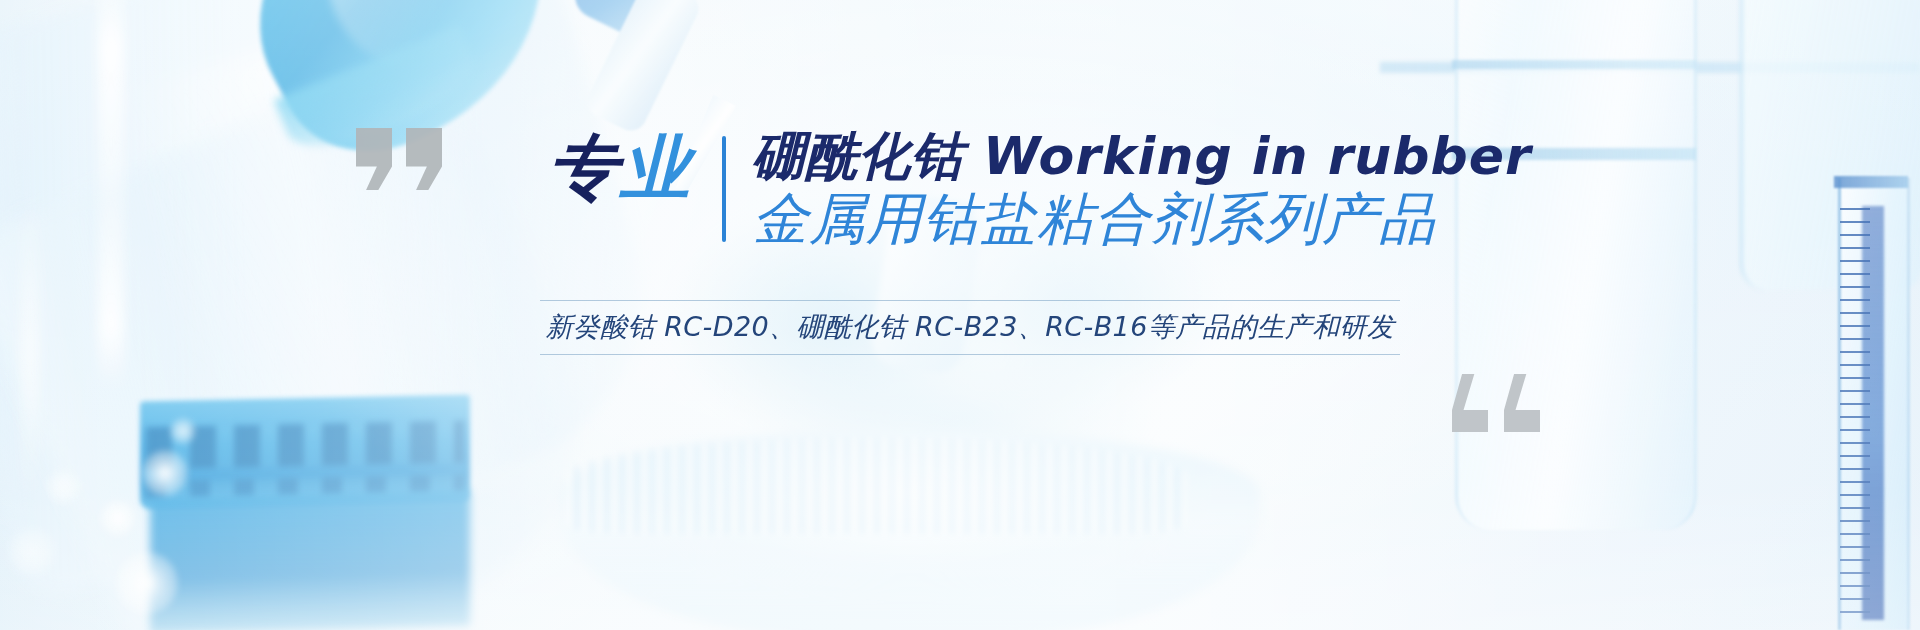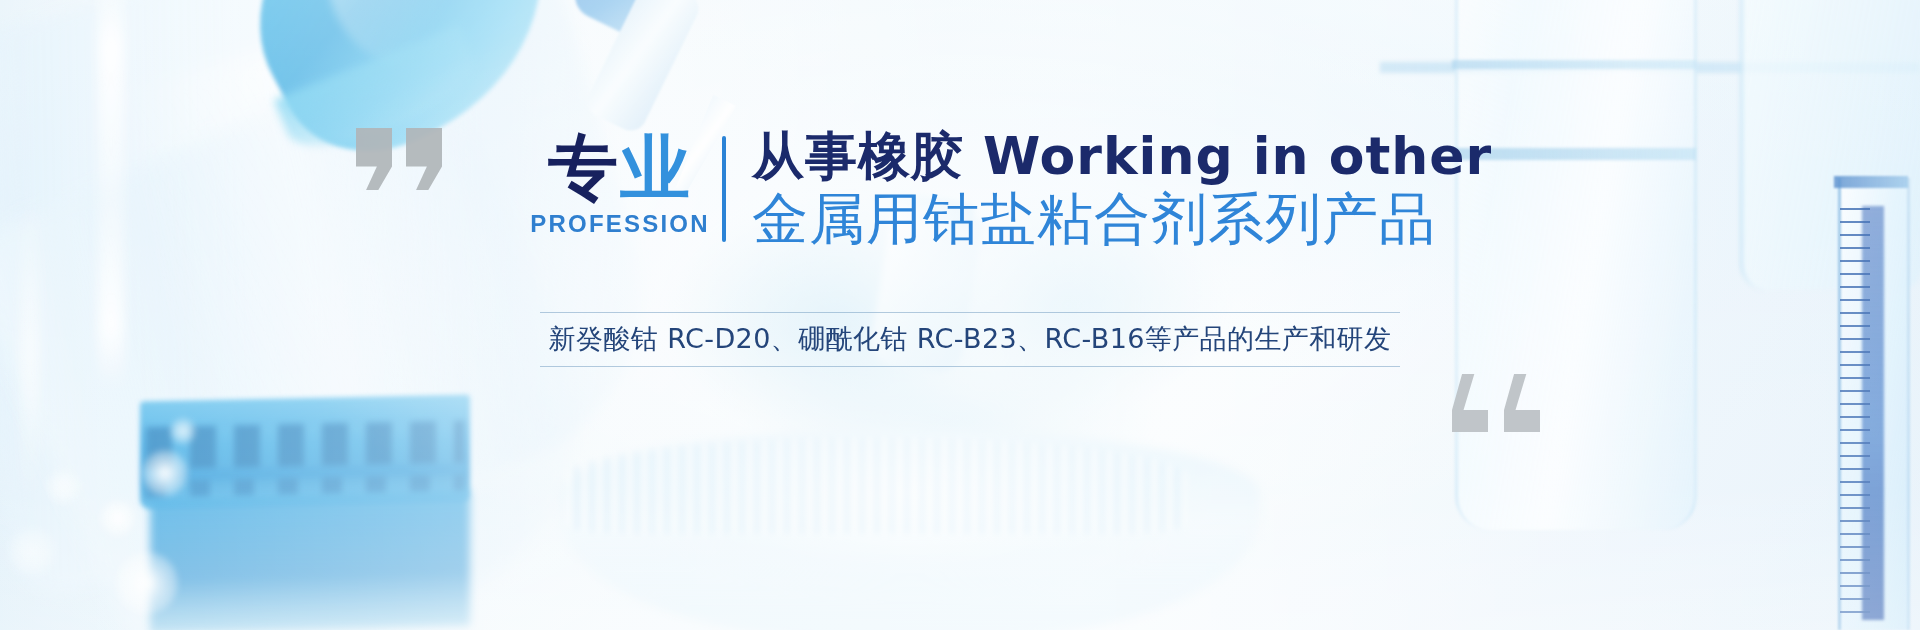--- a/index.html
+++ b/index.html
@@ -227,21 +227,21 @@
   .qmark{width:34px;height:60px;background:#b3b7ba;}
   .q-open .qmark{clip-path:polygon(0 0, 100% 0, 100% 62%, 62% 100%, 28% 100%, 58% 62%, 0 62%);}
   .q-close .qmark{clip-path:polygon(0 0, 100% 0, 70% 38%, 100% 38%, 100% 100%, 0 100%, 0 38%, 38% 38%);}
   #quote-open{left:356px;top:128px;}
   #quote-open .qmark{width:36px;height:62px;background:#b0b5b9;opacity:.92;}
   #quote-close{left:1452px;top:374px;gap:16px;}
   #quote-close .qmark{width:36px;height:58px;background:#bdc2c6;opacity:.95;}
   .q-close .qmark{clip-path:polygon(0 0, 100% 0, 100% 38%, 72% 100%, 38% 100%, 68% 38%, 0 38%, 0 0);transform:rotate(180deg);}
 
   
-  .content{position:absolute;left:0;top:0;width:1920px;height:630px;}
+  .content{position:absolute;left:0;top:0;width:1920px;height:630px;font-style:italic;}
 
   .headline-row{
     position:absolute;left:540px;top:128px;
     display:flex;align-items:flex-start;
   }
   .logo-block{
     width:160px;
     display:flex;flex-direction:column;align-items:center;
     padding-top:4px;
   }
@@ -270,21 +270,21 @@
     white-space:nowrap;letter-spacing:1px;
   }
   .title-2{
     margin-top:6px;
     font-size:56px;line-height:58px;font-weight:400;color:#2f85d8;
     font-family:"DejaVu Sans","Liberation Sans",sans-serif;
     white-space:nowrap;letter-spacing:1px;
   }
 
   .sub-wrap{
-    position:absolute;left:540px;top:312px;width:860px;
+    position:absolute;left:540px;top:300px;width:860px;
     text-align:center;
   }
   .rule{height:1px;width:100%;background:rgba(120,160,195,.55);}
   .sub-cn{
     padding:9px 0 10px;
     font-size:27px;line-height:34px;color:#24457a;
     font-family:"DejaVu Sans","Liberation Sans",sans-serif;
     white-space:nowrap;letter-spacing:.4px;
   }
   .sub-en{
@@ -359,27 +359,26 @@
     <span class="qmark"></span>
     <span class="qmark"></span>
   </div>
 
   <div class="content">
 
     <div class="headline-row">
 
       <div class="logo-block">
         <div class="logo-cn"><span class="c1">专</span><span class="c2">业</span></div>
-        <div class="logo-en">PROFESSION</div>
       </div>
 
       <div class="vdivider"></div>
 
       <div class="titles">
-        <div class="title-1">从事橡胶 Working in other</div>
+        <div class="title-1">硼酰化钴 Working in rubber</div>
         <div class="title-2">金属用钴盐粘合剂系列产品</div>
       </div>
 
     </div>
 
     <div class="sub-wrap">
       <div class="rule"></div>
       <div class="sub-cn">新癸酸钴 RC-D20、硼酰化钴 RC-B23、RC-B16等产品的生产和研发</div>
       <div class="rule"></div>
     </div>

